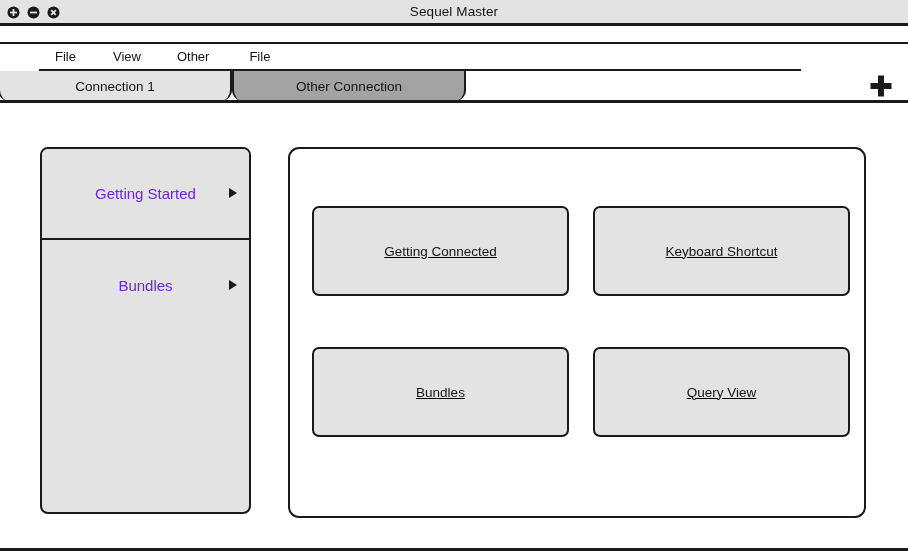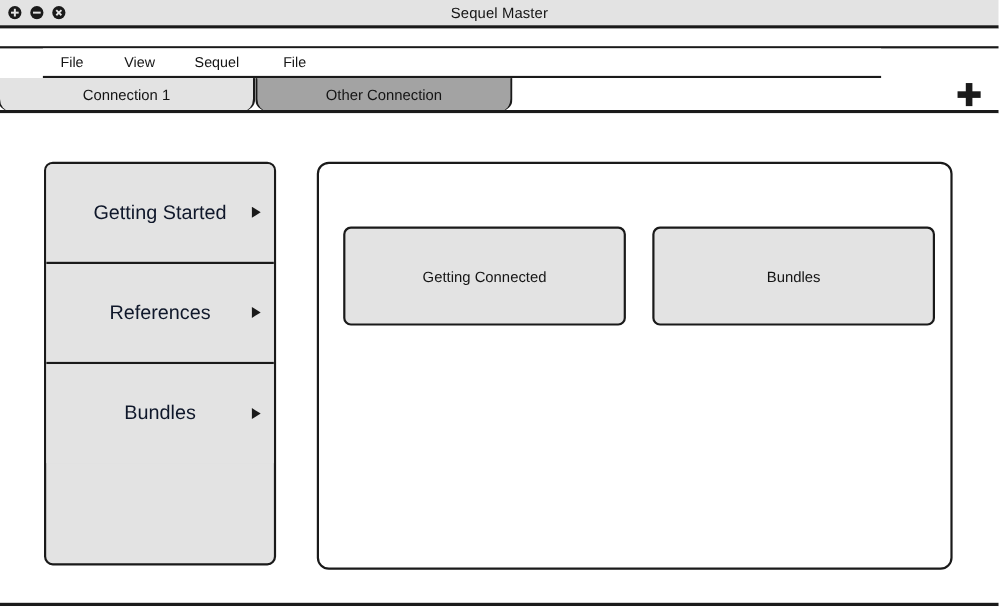--- a/index.html
+++ b/index.html
@@ -182,22 +182,22 @@
   }
   .side-item {
     position: relative;
     height: 90.75px;
     box-sizing: border-box;
     border-bottom: 2px solid #1a1a1a;
     background: #e3e3e3;
     display: flex;
     align-items: center;
     justify-content: center;
-    font-size: 18px;
-    color: #0f172a;
+    font-size: 15px;
+    color: #6d28d9;
     cursor: pointer;
     user-select: none;
   }
   .side-item:last-child {
     border-bottom: none;
   }
   .side-arrow {
     position: absolute;
     right: 12px;
     top: 50%;
@@ -224,20 +224,21 @@
   .card-grid {
     position: absolute;
     left: 22px;
     top: 57px;
     width: 538px;
     display: grid;
     grid-template-columns: 257px 257px;
     grid-template-rows: 90px 90px;
     column-gap: 24px;
     row-gap: 51px;
+    text-decoration: underline;
   }
   .card {
     box-sizing: border-box;
     border: 2px solid #1a1a1a;
     border-radius: 7px;
     background: #e3e3e3;
     display: flex;
     align-items: center;
     justify-content: center;
     font-size: 13.5px;
@@ -294,21 +295,21 @@
         </svg>
       </span>
     </div>
   </div>
 
   <div class="title-gap"></div>
 
   <div class="menubar">
     <span class="menu-item m0">File</span>
     <span class="menu-item m1">View</span>
-    <span class="menu-item m2">Sequel</span>
+    <span class="menu-item m2">Other</span>
     <span class="menu-item m3">File</span>
   </div>
 
   <div class="tabstrip">
     <div class="tab active">Connection 1</div>
     <div class="tab inactive">Other Connection</div>
     <div class="tab-add">
       <svg width="22" height="22" viewBox="0 0 22 22" aria-hidden="true">
         <rect x="0.5" y="8" width="21" height="6" fill="#1a1a1a"></rect>
         <rect x="8" y="0.5" width="6" height="21" fill="#1a1a1a"></rect>
@@ -318,33 +319,31 @@
   </div>
 
   <div class="workspace">
 
     <div class="sidebar">
       <div class="side-item">
         <span>Getting Started</span>
         <span class="side-arrow"></span>
       </div>
       <div class="side-item">
-        <span>References</span>
-        <span class="side-arrow"></span>
-      </div>
-      <div class="side-item">
         <span>Bundles</span>
         <span class="side-arrow"></span>
       </div>
     </div>
 
     <div class="mainpanel">
       <div class="card-grid">
         <div class="card">Getting Connected</div>
+        <div class="card">Keyboard Shortcut</div>
         <div class="card">Bundles</div>
+        <div class="card">Query View</div>
       </div>
     </div>
 
   </div>
 
   <div class="bottom-rule"></div>
   <div class="statusbar"></div>
 
 </div>
 

